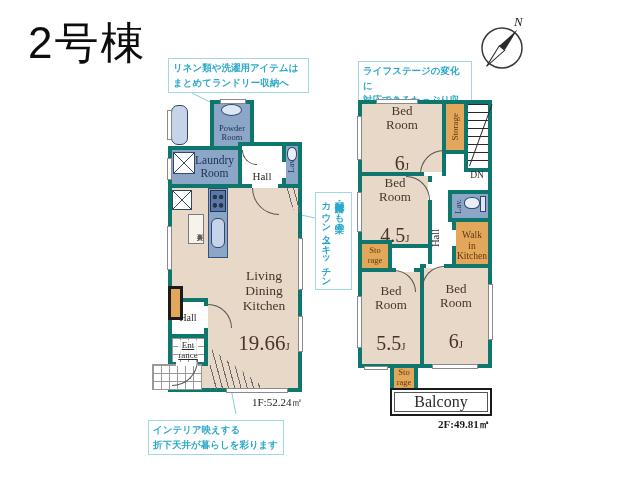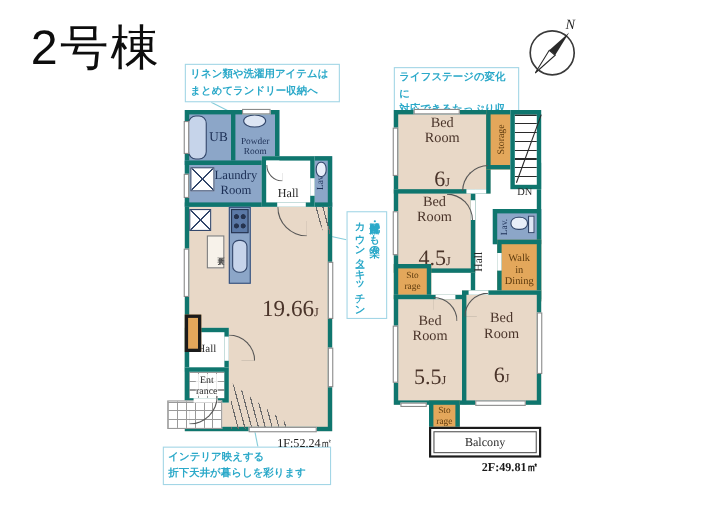--- a/index.html
+++ b/index.html
@@ -66,28 +66,25 @@
     <line x1="315" y1="218" x2="228" y2="199"></line>
     <line x1="199" y1="227" x2="236" y2="414"></line>
   </svg>
 
   <div class="note" style="left:358px;top:61px;width:114px;">ライフステージの変化に
 対応できるたっぷり収納</div>
   <div class="note" style="left:168px;top:58px;width:141px;">リネン類や洗濯用アイテムは
 まとめてランドリー収納へ</div>
   <div class="note vnote" style="left:315px;top:192px;height:98px;line-height:1.4;">配膳・片付けも楽々の
 カウンターキッチン</div>
-  <div class="note" style="left:148px;top:406px;width:153px;">インテリア映えする
+  <div class="note" style="left:148px;top:420px;width:136px;">インテリア映えする
 折下天井が暮らしを彩ります</div>
 
   <div class="room bg-beige" style="left:168px;top:184px;width:134px;height:208px;"></div>
 
-  <div class="room bg-blue" style="left:168px;top:100px;width:46px;height:50px;justify-content:flex-end;padding-right:3px;">
-    <span class="rl lbl-blue" style="font-size:12px;">UB</span>
-  </div>
   <div class="fixture" style="left:171px;top:105px;width:17px;height:40px;border-radius:7px;"></div>
 
   <div class="room bg-blue" style="left:210px;top:100px;width:44px;height:50px;align-items:flex-end;padding-bottom:3px;">
     <span class="rl lbl-blue" style="font-size:8.5px;">Powder
 Room</span>
   </div>
   <div class="fixture" style="left:221px;top:104px;width:21px;height:12px;border-radius:50%;background:#dde6f4;"></div>
 
 
   <div class="room bg-blue" style="left:282px;top:142px;width:20px;height:46px;">
@@ -109,30 +106,33 @@
   <div class="hatch" style="left:210px;top:348px;width:58px;height:42px;clip-path:polygon(0 0,100% 100%,0 100%);"></div>
 
   <div class="abs" style="left:208px;top:188px;width:20px;height:70px;background:#8ca6c8;border:1px solid #37507a;box-sizing:border-box;"></div>
   <div class="stove" style="left:210px;top:190px;width:16px;height:22px;"></div>
   <div class="fixture" style="left:211px;top:218px;width:14px;height:30px;border-radius:6px;"></div>
   <div class="xbox" style="left:172px;top:190px;width:20px;height:20px;"></div>
 
   <div class="abs vnote rl" style="left:188px;top:214px;width:14px;height:28px;border:1px solid #7a7a7a;background:#f7f2ea;font-size:6.5px;color:#444;line-height:1;">折下天井</div>
 
   <div class="abs rl lbl-beige" style="left:222px;top:250px;width:84px;">
+    <div class="bedname" style="font-size:13.5px;">Living
+Dining
+Kitchen</div>
     <div class="bedsize" style="font-size:21px;"><span>19.66</span><span class="ju">J</span></div>
   </div>
 
   <div class="room bg-white" style="left:168px;top:298px;width:40px;height:40px;">
     <span class="rl lbl-dark" style="font-size:10px;">Hall</span>
   </div>
   <div class="abs" style="left:168px;top:286px;width:15px;height:34px;background:#e3a75b;border:3px solid #1b1b1b;box-sizing:border-box;"></div>
 
   <div class="room bg-white tiles" style="left:168px;top:334px;width:40px;height:32px;">
-    <span class="rl lbl-dark" style="font-size:9px;background:rgba(255,255,255,.8);">Ent
+    <span class="rl lbl-dark" style="font-size:9px;background:rgba(255,255,255,.8);text-decoration:underline;">Ent
 rance</span>
   </div>
   <div class="abs tiles" style="left:152px;top:364px;width:50px;height:26px;border:1px solid #999;box-sizing:border-box;background-color:#fff;"></div>
 
   <div class="gap" style="left:252px;top:184px;width:26px;height:4px;"></div>
   <div class="arc arc-bl" style="left:252px;top:188px;width:27px;height:27px;"></div>
   <div class="gap" style="left:204px;top:306px;width:4px;height:22px;"></div>
   <div class="arc arc-tr" style="left:208px;top:304px;width:24px;height:24px;"></div>
   <div class="gap" style="left:242px;top:146px;width:12px;height:4px;"></div>
   <div class="arc arc-bl" style="left:242px;top:150px;width:15px;height:15px;"></div>
@@ -181,21 +181,21 @@
 
   <div class="room bg-blue" style="left:448px;top:190px;width:44px;height:32px;justify-content:flex-start;padding-left:2px;">
     <span class="rl lbl-blue vlabel" style="font-size:8.5px;">Lav.</span>
   </div>
   <div class="fixture" style="left:464px;top:197px;width:16px;height:12px;border-radius:45%;background:#e8eef8;"></div>
   <div class="fixture" style="left:480px;top:196px;width:6px;height:16px;background:#dde6f4;"></div>
 
   <div class="room bg-orange" style="left:452px;top:218px;width:40px;height:56px;">
     <span class="rl lbl-orange" style="font-size:9.5px;">Walk
 in
-Dining</span>
+Kitchen</span>
   </div>
 
   <div class="room bg-orange" style="left:358px;top:240px;width:34px;height:32px;">
     <span class="rl lbl-orange" style="font-size:8.5px;">Sto
 rage</span>
   </div>
 
   <div class="room bg-beige" style="left:358px;top:268px;width:66px;height:100px;">
     <div class="rl lbl-beige">
       <div class="bedname">Bed
@@ -212,21 +212,21 @@
     </div>
   </div>
 
   <div class="room bg-orange" style="left:390px;top:364px;width:28px;height:28px;">
     <span class="rl lbl-orange" style="font-size:8.5px;">Sto
 rage</span>
   </div>
 
   <div class="abs" style="left:390px;top:388px;width:102px;height:28px;border:2px solid #1b1b1b;box-sizing:border-box;background:#fff;">
     <div class="abs" style="left:2px;top:2px;right:2px;bottom:2px;border:1px solid #555;display:flex;align-items:center;justify-content:center;">
-      <span class="rl lbl-dark" style="font-size:11px;">Balcony</span>
+      <span class="rl lbl-dark" style="font-size:16px;">Balcony</span>
     </div>
   </div>
 
   <div class="gap" style="left:424px;top:172px;width:18px;height:4px;"></div>
   <div class="arc arc-tl" style="left:420px;top:150px;width:24px;height:24px;"></div>
   <div class="gap" style="left:428px;top:182px;width:4px;height:18px;"></div>
   <div class="arc arc-tr" style="left:406px;top:176px;width:24px;height:24px;"></div>
   <div class="gap" style="left:396px;top:268px;width:18px;height:4px;"></div>
   <div class="arc arc-tr" style="left:394px;top:270px;width:22px;height:22px;"></div>
   <div class="gap" style="left:426px;top:264px;width:18px;height:4px;"></div>

